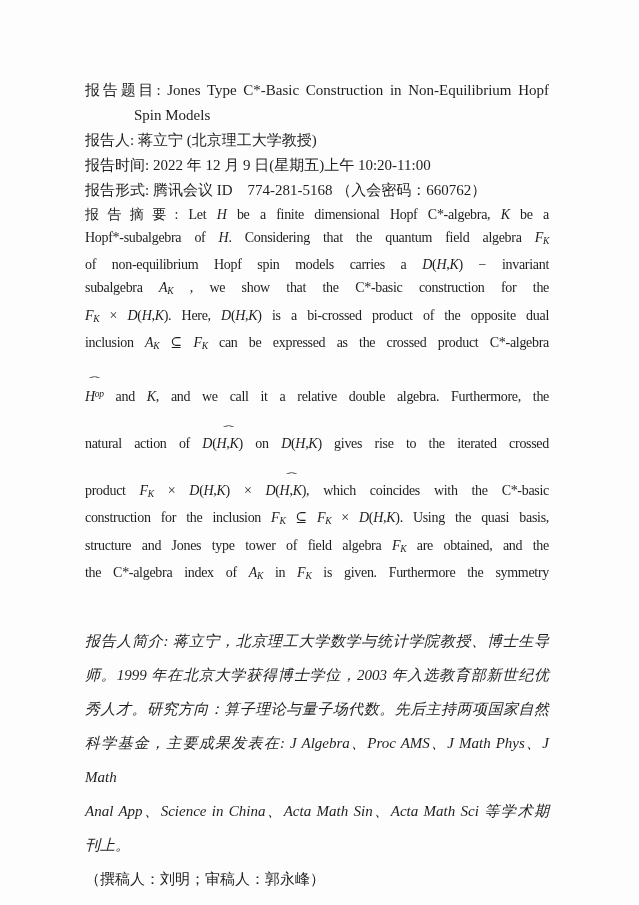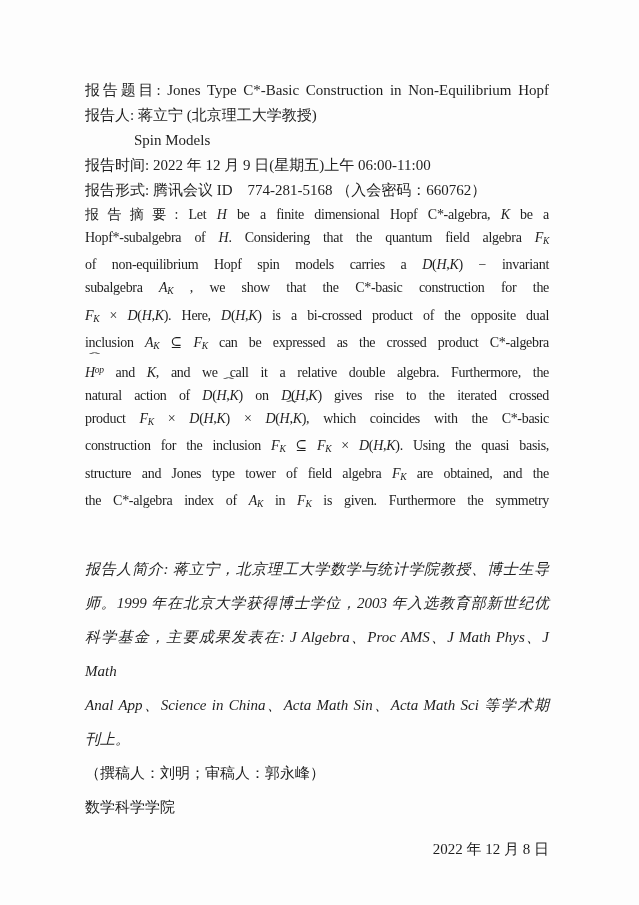--- a/index.html
+++ b/index.html
@@ -33,39 +33,39 @@
   .bio .line { font-size:15px; line-height:34px;font-style:italic; }
 
   .credits { font-size:15px; line-height:34px; }
   .footer-org  { font-size:15px; line-height:34px; text-align:left; }
   .footer-date { font-size:15px; line-height:34px; text-align:right; margin-top:8px; }
 
   
   .abstract i { font-style:italic; }
   .abstract sub { font-size:0.68em; vertical-align:-0.25em; }
   .abstract sup { font-size:0.68em; vertical-align:0.45em; }
-  .hat { position:relative; display:inline-block; }
+  .hat { position:relative; display:inline-block;margin-top:24px; }
   .hat::before {
     content:"\02C6";
     position:absolute; left:50%; top:-0.60em;
     transform:translateX(-50%) scaleX(3.2);
     font-size:0.75em; font-style:normal; line-height:1;
   }
 </style>
 </head>
 <body>
 
 <div class="page">
   <div class="content">
 
     <div class="header">
       <div class="hline justify"><span>报告题目: </span><span>Jones Type C*-Basic Construction in Non-Equilibrium Hopf</span></div>
+      <div class="hline title2">Spin Models</div>
       <div class="hline"><span>报告人: </span><span>蒋立宁 (北京理工大学教授)</span></div>
-      <div class="hline title2">Spin Models</div>
-      <div class="hline"><span>报告时间: </span><span>2022 年 12 月 9 日(星期五)上午 06:00-11:00</span></div>
+      <div class="hline"><span>报告时间: </span><span>2022 年 12 月 9 日(星期五)上午 10:20-11:00</span></div>
       <div class="hline"><span>报告形式: </span><span>腾讯会议 ID　774-281-5168 （入会密码：660762）</span></div>
     </div>
 
     <div class="abstract">
         <div class="line">报告摘要: Let <i>H</i> be a finite dimensional Hopf C*-algebra, <i>K</i> be a</div>
         <div class="line">Hopf*-subalgebra of <i>H</i>. Considering that the quantum field algebra <i>F<sub>K</sub></i></div>
         <div class="line">of non-equilibrium Hopf spin models carries a <i>D</i>(<i>H</i>,<i>K</i>) − invariant</div>
         <div class="line">subalgebra <i>A<sub>K</sub></i> , we show that the C*-basic construction for the</div>
         <div class="line"><i>F<sub>K</sub></i> × <i>D</i>(<i>H</i>,<i>K</i>). Here, <i>D</i>(<i>H</i>,<i>K</i>) is a bi-crossed product of the opposite dual</div>
         <div class="line">inclusion <i>A<sub>K</sub></i> ⊆ <i>F<sub>K</sub></i> can be expressed as the crossed product C*-algebra</div>
@@ -73,20 +73,21 @@
         <div class="line">natural action of <i>D</i>(<span class="hat"><i>H</i>,<i>K</i></span>) on <i>D</i>(<i>H</i>,<i>K</i>) gives rise to the iterated crossed</div>
         <div class="line">product <i>F<sub>K</sub></i> × <i>D</i>(<i>H</i>,<i>K</i>) × <i>D</i>(<span class="hat"><i>H</i>,<i>K</i></span>), which coincides with the C*-basic</div>
         <div class="line">construction for the inclusion <i>F<sub>K</sub></i> ⊆ <i>F<sub>K</sub></i> × <i>D</i>(<i>H</i>,<i>K</i>). Using the quasi basis,</div>
         <div class="line">structure and Jones type tower of field algebra <i>F<sub>K</sub></i> are obtained, and the</div>
         <div class="line">the C*-algebra index of <i>A<sub>K</sub></i> in <i>F<sub>K</sub></i> is given. Furthermore the symmetry</div>
       </div>
 
     <div class="bio">
         <div class="line">报告人简介: 蒋立宁，北京理工大学数学与统计学院教授、博士生导</div>
         <div class="line">师。1999 年在北京大学获得博士学位，2003 年入选教育部新世纪优</div>
+        <div class="line">秀人才。研究方向：算子理论与量子场代数。先后主持两项国家自然</div>
         <div class="line">科学基金，主要成果发表在: J Algebra、Proc AMS、J Math Phys、J Math</div>
         <div class="line">Anal App、Science in China、Acta Math Sin、Acta Math Sci 等学术期</div>
         <div class="line last">刊上。</div>
       </div>
 
     <div class="credits">（撰稿人：刘明；审稿人：郭永峰）</div>
 
     <div class="footer-org">数学科学学院</div>
     <div class="footer-date">2022 年 12 月 8 日</div>
 

